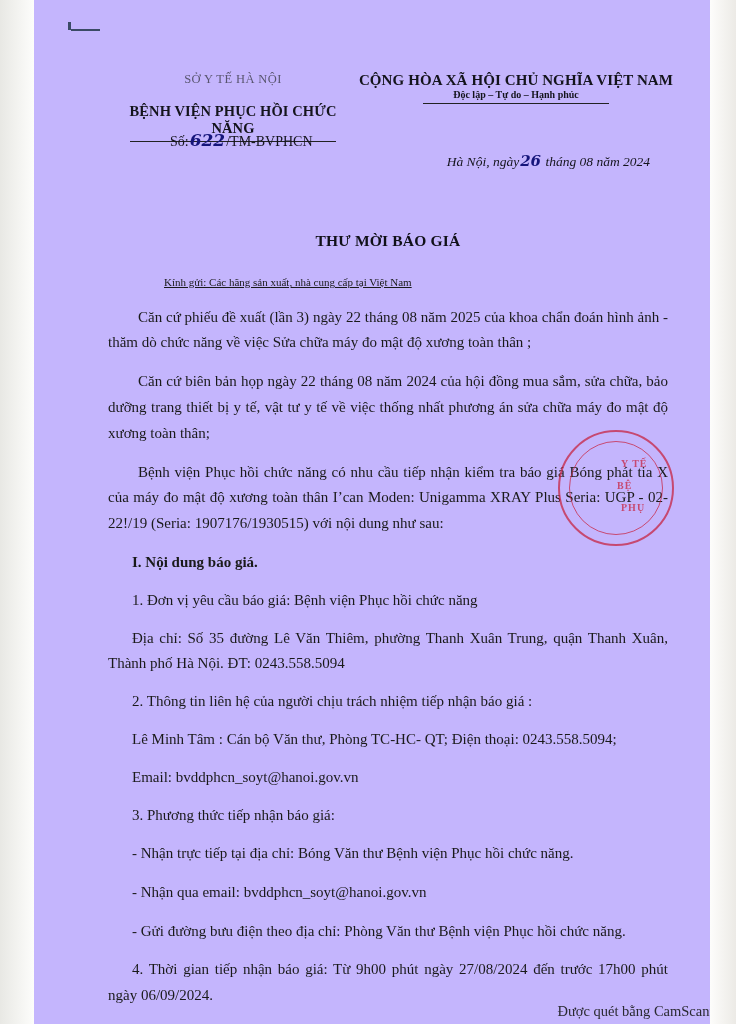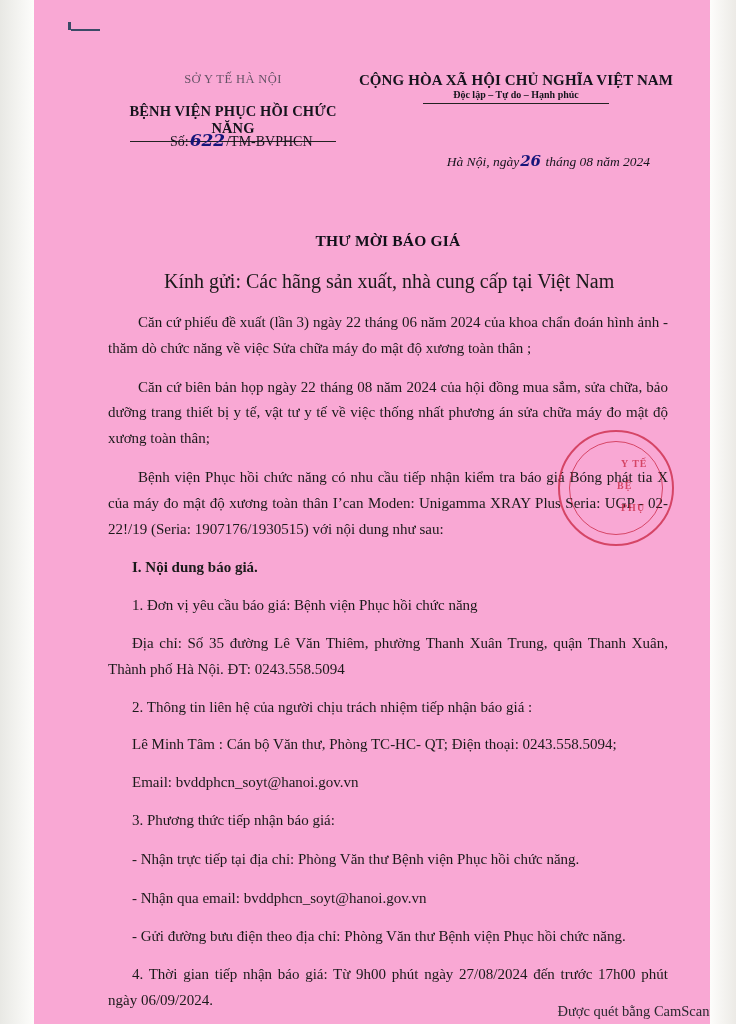--- a/index.html
+++ b/index.html
@@ -13,21 +13,21 @@
     overflow: hidden;
     font-family: "Liberation Serif", serif;
     color: #1a1a1a;
     position: relative;
   }
 
   .page {
     position: relative;
     width: 736px;
     height: 1024px;
-    background: #f9a8d4;
+    background: #c4b5fd;
     box-sizing: border-box;
     overflow: hidden;
   }
 
   
   .page::before {
     content: "";
     position: absolute;
     left: 0; top: 0; bottom: 0;
     width: 34px;
@@ -150,24 +150,25 @@
     text-align: center;
     font-size: 15.5px;
     font-weight: bold;
     letter-spacing: .2px;
     margin-top: 40px;
     color: #101018;
   }
 
   
   .recipient {
-    margin-top: 15px;
-    font-size: 20px;
+    margin-top: 24px;
+    font-size: 11px;
     text-indent: 56px;
     line-height: 1.6;
+    text-decoration: underline;
   }
   p.para {
     font-size: 15px;
     line-height: 1.72;
     margin: 13px 0 0 0;
     text-align: justify;
     text-indent: 30px;
   }
   p.para.sec {
     text-indent: 24px;
@@ -280,33 +281,33 @@
       <div class="place-date">
         <span>Hà Nội, ngày</span><span class="handday">26</span>
         <span>tháng  08  năm 2024</span>
       </div>
     </div>
 
     <div class="doc-title">THƯ MỜI BÁO GIÁ</div>
 
     <div class="recipient">Kính gửi: Các hãng sản xuất, nhà cung cấp tại Việt Nam</div>
 
-    <p class="para">Căn cứ phiếu đề xuất (lần 3) ngày 22 tháng 06 năm 2024 của khoa chẩn đoán hình ảnh - thăm dò chức năng về việc Sửa chữa máy đo mật độ xương toàn thân ;</p>
+    <p class="para">Căn cứ phiếu đề xuất (lần 3) ngày 22 tháng 08 năm 2025 của khoa chẩn đoán hình ảnh - thăm dò chức năng về việc Sửa chữa máy đo mật độ xương toàn thân ;</p>
     <p class="para">Căn cứ biên bản họp ngày 22 tháng 08 năm 2024  của hội đồng mua sắm, sửa chữa, bảo dưỡng trang thiết bị y tế, vật tư y tế về việc thống nhất phương án sửa chữa máy đo mật độ xương toàn thân;</p>
     <p class="para">Bệnh viện Phục hồi chức năng có nhu cầu tiếp nhận kiểm tra báo giá Bóng phát tia X của máy đo mật độ xương toàn thân I’can Moden: Unigamma XRAY Plus Seria: UGP - 02-22!/19 (Seria: 1907176/1930515) với nội dung như sau:</p>
 
     <p class="para sec">I. Nội dung báo giá.</p>
 
     <p class="para item">1. Đơn vị yêu cầu báo giá: Bệnh viện Phục hồi chức năng</p>
     <p class="para item">Địa chỉ: Số 35 đường Lê Văn Thiêm, phường Thanh Xuân Trung, quận Thanh Xuân, Thành phố Hà Nội. ĐT: 0243.558.5094</p>
     <p class="para item">2. Thông tin liên hệ của người chịu trách nhiệm tiếp nhận báo giá :</p>
     <p class="para item">Lê Minh Tâm : Cán bộ Văn thư, Phòng TC-HC- QT; Điện thoại: 0243.558.5094;</p>
     <p class="para item">Email: bvddphcn_soyt@hanoi.gov.vn</p>
     <p class="para item">3. Phương thức tiếp nhận báo giá:</p>
-    <p class="para dash">- Nhận trực tiếp tại địa chỉ:  Phòng Văn thư Bệnh viện Phục hồi chức năng.</p>
+    <p class="para dash">- Nhận trực tiếp tại địa chỉ:  Bóng Văn thư Bệnh viện Phục hồi chức năng.</p>
     <p class="para dash">- Nhận qua email: bvddphcn_soyt@hanoi.gov.vn</p>
     <p class="para dash">- Gửi đường bưu điện theo địa chỉ: Phòng Văn thư Bệnh viện Phục hồi chức năng.</p>
     <p class="para item">4. Thời gian tiếp nhận báo giá: Từ 9h00 phút ngày 27/08/2024 đến trước 17h00 phút ngày 06/09/2024.</p>
 
     <div class="stamp">
       <div class="stamp-inner"></div>
       <div class="stamp-text">
         <span class="st1">Y TẾ</span>
         <span class="st2">BỆ</span>
         <span class="st3">PHỤ</span>

